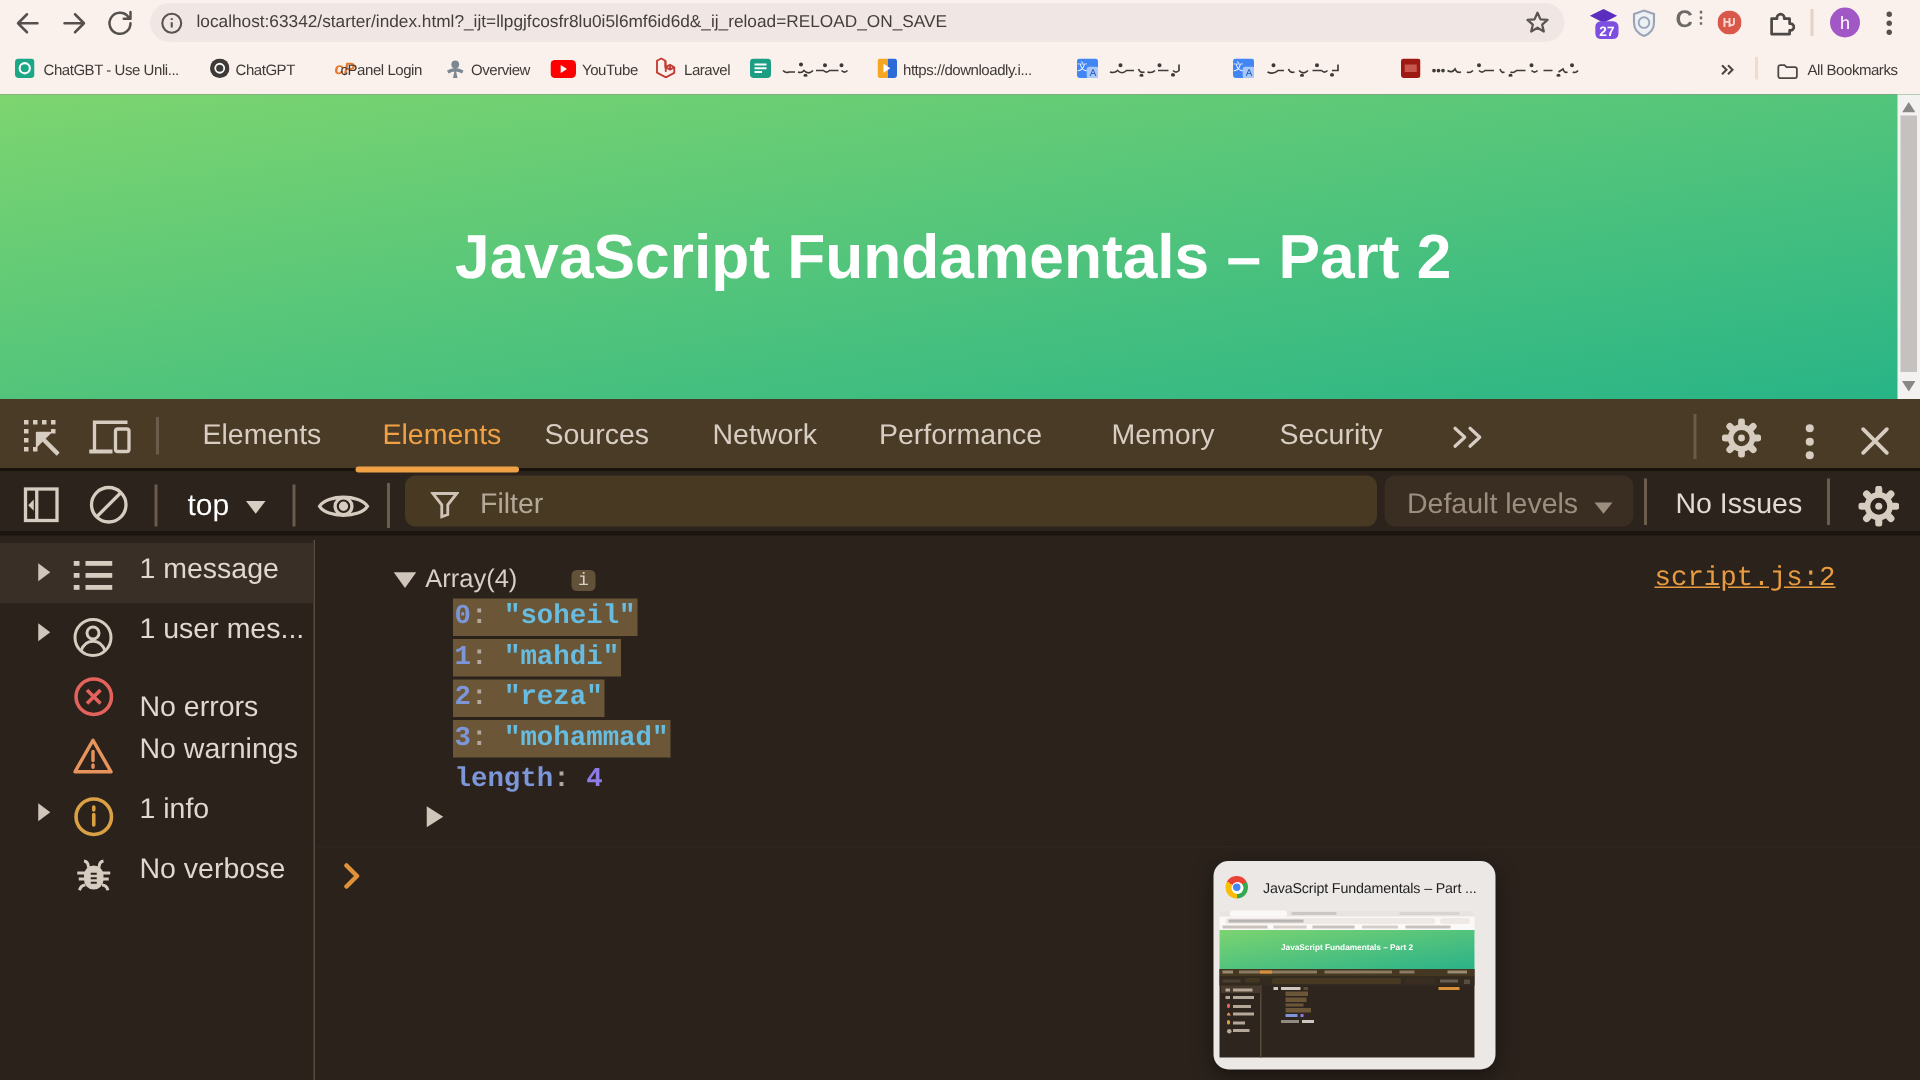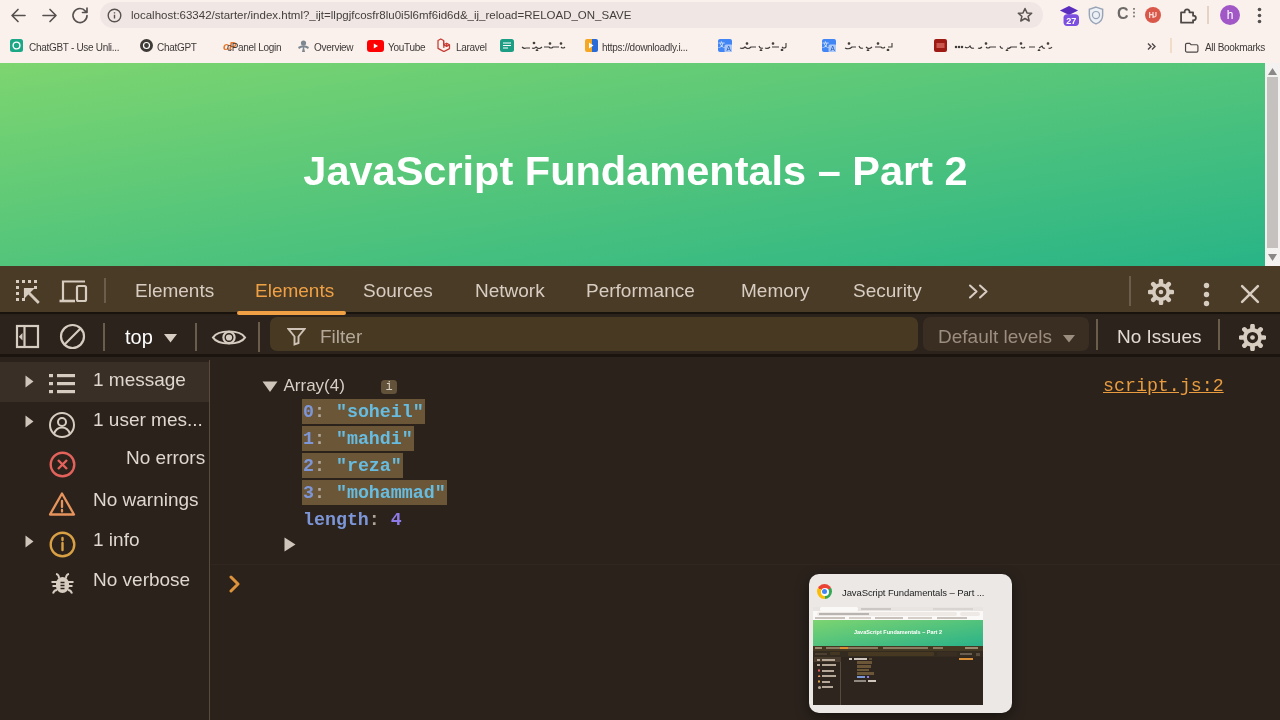--- a/index.html
+++ b/index.html
@@ -319,21 +319,21 @@
       <circle cx="14" cy="14" r="12"></circle>
       <circle cx="14" cy="11" r="4"></circle>
       <path d="M6 23 C7.5 18.5 10 16.5 14 16.5 C18 16.5 20.5 18.5 22 23"></path>
     </svg>
     <div class="abs" style="left:93px;top:40.5px;line-height:38px;">1 user mes...</div>
 
     <svg class="abs" style="left:49px;top:91px" width="27" height="27" viewBox="0 0 27 27" fill="none" stroke="#E4625C" stroke-width="2.4">
       <circle cx="13.5" cy="13.5" r="11.8"></circle>
       <path d="M9 9 L18 18 M18 9 L9 18"></path>
     </svg>
-    <div class="abs" style="left:93px;top:79px;line-height:38px;margin-left:33px;">No errors</div>
+    <div class="abs" style="left:93px;top:93px;line-height:38px;">No errors</div>
 
     <svg class="abs" style="left:48px;top:131px" width="28" height="26" viewBox="0 0 28 26" fill="none" stroke="#E7945C" stroke-width="2.3" stroke-linejoin="round">
       <path d="M14 2.5 L26 23.5 H2 Z"></path>
       <path d="M14 10 v6 M14 19 v1.5" stroke-linecap="round"></path>
     </svg>
     <div class="abs" style="left:93px;top:120.5px;line-height:38px;">No warnings</div>
 
     <svg class="abs" style="left:25px;top:175px" width="9" height="13" viewBox="0 0 9 13">
         <path d="M0.5 0.5 L8.5 6.5 L0.5 12.5 Z" fill="#CFC5BA"></path>
       </svg>
@@ -371,21 +371,21 @@
         <path d="M0.5 0.5 L11.5 7.5 L0.5 14.5 Z" fill="#CFC5BA"></path>
       </svg>
 
     <div class="abs" style="left:0;top:204px;width:1069px;height:1px;background:#312720;"></div>
     <svg class="abs" style="left:18px;top:215px" width="11" height="18" viewBox="0 0 11 18" fill="none" stroke="#DE933B" stroke-width="3" stroke-linecap="round" stroke-linejoin="round">
         <path d="M2 2 L9 9 L2 16"></path>
       </svg>
   </div>
 
   
-  <div id="preview" class="abs" style="left:809px;top:574px;width:203px;height:139px;background:#EBE8E6;border-radius:10px;box-shadow:0 4px 14px rgba(0,0,0,0.45);overflow:hidden;">
+  <div id="preview" class="abs" style="left:809px;top:574px;width:188px;height:139px;background:#EBE8E6;border-radius:10px;box-shadow:0 4px 14px rgba(0,0,0,0.45);overflow:hidden;">
 
     <div class="abs" style="left:8px;top:10px;width:15px;height:15px;border-radius:50%;background:conic-gradient(from -60deg, #EA4335 0 120deg, #34A853 120deg 240deg, #FBBC05 240deg 360deg);"></div>
     <div class="abs" style="left:11.5px;top:13.5px;width:8px;height:8px;border-radius:50%;background:#fff;"></div>
     <div class="abs" style="left:13px;top:15px;width:5px;height:5px;border-radius:50%;background:#4285F4;"></div>
     <div class="abs" style="left:33px;top:13px;font-size:9.5px;color:#1F1F1F;letter-spacing:-0.1px;">JavaScript Fundamentals – Part ...</div>
 
     <div class="abs" style="left:4px;top:32.5px;width:170px;height:98.5px;background:#FBF9F8;">
       <div class="abs" style="left:0;top:0;width:170px;height:4px;background:#E8E4E1;"></div>
       <div class="abs" style="left:7px;top:0.5px;width:38px;height:3.5px;background:#FBF9F8;border-radius:1.5px;"></div>
       <div class="abs" style="left:48px;top:1.5px;width:30px;height:1.5px;background:#CBC7C4;"></div>

